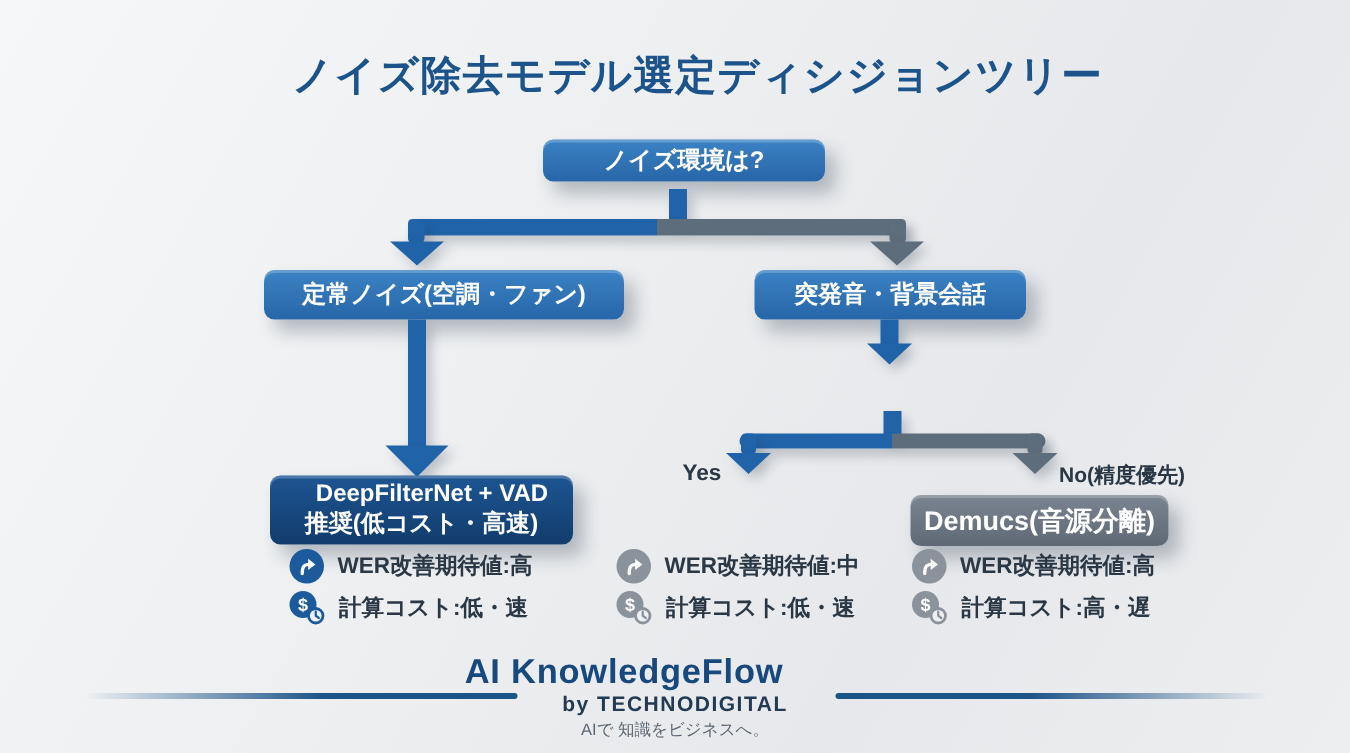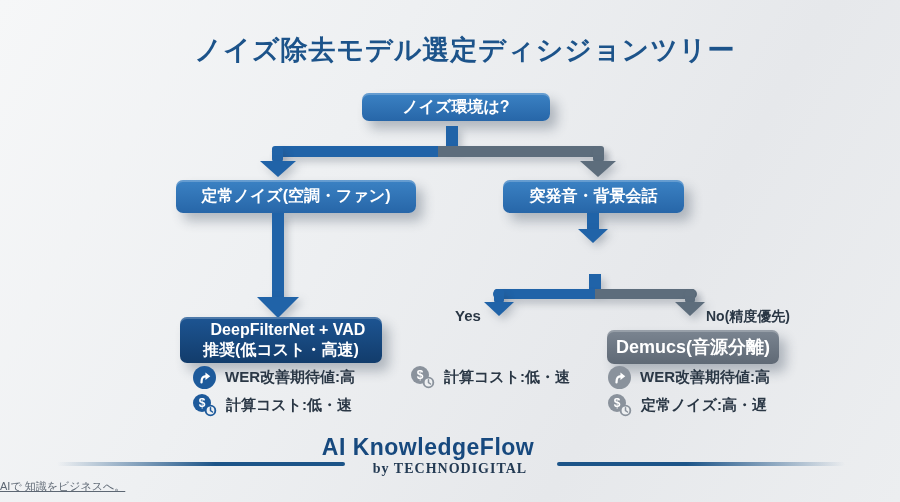--- a/index.html
+++ b/index.html
@@ -61,25 +61,25 @@
   .coin{position:absolute;left:0;top:0;width:18px;height:18px;border-radius:50%;
     color:#fff;font-size:12px;font-weight:800;display:flex;align-items:center;justify-content:center;}
   .clock{position:absolute;right:0;bottom:0;}
   .c-blue{color:#1d5a9b;}
   .c-gray{color:#8a929c;}
   
   .f-line{position:absolute;top:462px;width:288px;height:4px;border-radius:2px;}
   .f-line-l{left:57px;background:linear-gradient(to right,rgba(28,84,136,0),#1c5488 55%,#1c5488);}
   .f-line-r{left:557px;background:linear-gradient(to left,rgba(28,84,136,0),#1c5488 55%,#1c5488);}
   .f-brand{position:absolute;top:434px;left:0;width:832px;text-align:center;
-    font-size:23px;font-weight:800;color:#17497e;letter-spacing:0.5px;padding-left:12px;}
+    font-size:23px;font-weight:800;color:#17497e;letter-spacing:0.5px;}
   .f-byline{position:absolute;top:461px;left:0;width:900px;text-align:center;
-    font-size:14px;font-weight:800;color:#233a53;letter-spacing:1px;font-family:Liberation Serif, serif;}
-  .f-tagline{position:absolute;top:479px;left:0;width:900px;text-align:left;
-    font-size:11px;color:#5d6773;text-decoration:underline;}
+    font-size:14px;font-weight:800;color:#233a53;letter-spacing:1px;}
+  .f-tagline{position:absolute;top:479px;left:0;width:900px;text-align:center;
+    font-size:11px;color:#5d6773;}
 </style>
 </head>
 <body>
 
 <div class="canvas">
 
   <div class="title">ノイズ除去モデル選定ディシジョンツリー</div>
 
   <div class="node node-blue n-root">ノイズ環境は?</div>
 
@@ -132,20 +132,29 @@
             <circle cx="7" cy="7" r="5.2" fill="#eef0f2" stroke="currentColor" stroke-width="2"></circle>
             <path d="M7 4 L7 7 L9.2 8.6" stroke="currentColor" stroke-width="1.6" fill="none" stroke-linecap="round"></path>
           </svg>
       </span>
       <span class="stat-text">計算コスト:低・速</span>
     </div>
   </div>
 
   <div class="stats s2">
     <div class="stat-row">
+      <span class="stat-icon bg-gray">
+        <svg viewBox="0 0 16 16" width="14" height="14">
+            <path d="M4 13 C4 7.5 5.5 6 9.5 6" stroke="#fff" stroke-width="2.6" fill="none" stroke-linecap="round"></path>
+            <path d="M8.5 1.8 L14 6 L8.5 10.2 Z" fill="#fff"></path>
+          </svg>
+      </span>
+      <span class="stat-text">WER改善期待値:中</span>
+    </div>
+    <div class="stat-row">
       <span class="cost-wrap c-gray">
         <span class="coin bg-gray">$</span>
         <svg class="clock" viewBox="0 0 14 14" width="13" height="13">
             <circle cx="7" cy="7" r="5.2" fill="#eef0f2" stroke="currentColor" stroke-width="2"></circle>
             <path d="M7 4 L7 7 L9.2 8.6" stroke="currentColor" stroke-width="1.6" fill="none" stroke-linecap="round"></path>
           </svg>
       </span>
       <span class="stat-text">計算コスト:低・速</span>
     </div>
   </div>
@@ -161,21 +170,21 @@
       <span class="stat-text">WER改善期待値:高</span>
     </div>
     <div class="stat-row">
       <span class="cost-wrap c-gray">
         <span class="coin bg-gray">$</span>
         <svg class="clock" viewBox="0 0 14 14" width="13" height="13">
             <circle cx="7" cy="7" r="5.2" fill="#eef0f2" stroke="currentColor" stroke-width="2"></circle>
             <path d="M7 4 L7 7 L9.2 8.6" stroke="currentColor" stroke-width="1.6" fill="none" stroke-linecap="round"></path>
           </svg>
       </span>
-      <span class="stat-text">定常ノイズ:高・遅</span>
+      <span class="stat-text">計算コスト:高・遅</span>
     </div>
   </div>
 
   <div class="f-line f-line-l"></div>
   <div class="f-line f-line-r"></div>
   <div class="f-brand">AI KnowledgeFlow</div>
   <div class="f-byline">by TECHNODIGITAL</div>
   <div class="f-tagline">AIで 知識をビジネスへ。</div>
 
 </div>

